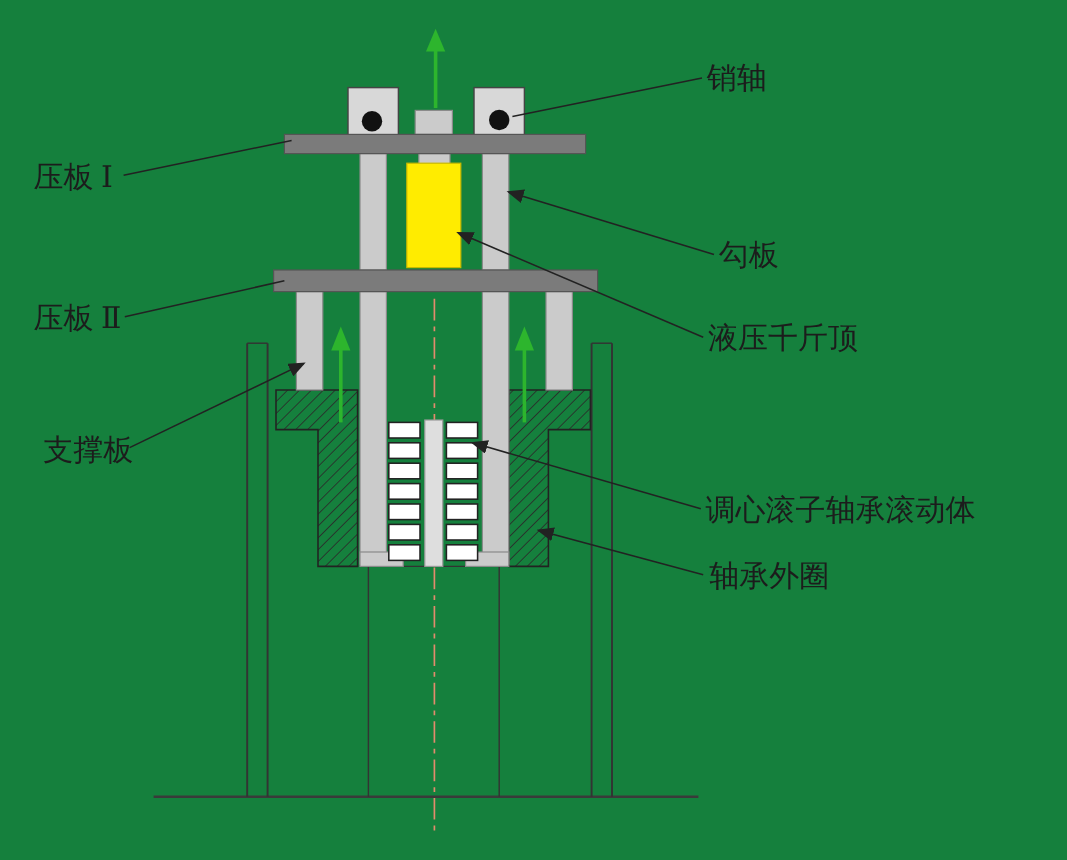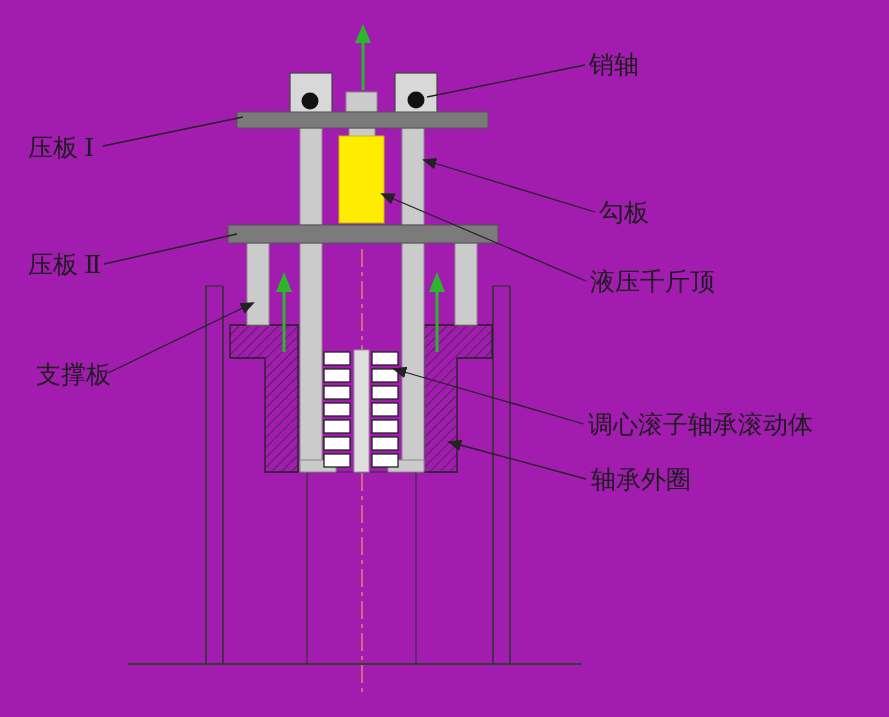--- a/index.html
+++ b/index.html
@@ -1,19 +1,19 @@
 <!DOCTYPE html>
 <html><head>
 <meta charset="utf-8">
 <style>
   html,body{margin:0;padding:0;background:#ffffff;}
   .canvas{
     position:relative;
     width:889px;height:717px;
-    background:#a21caf;
+    background:#15803d;
     overflow:hidden;
     font-family:"Liberation Serif","DejaVu Serif",serif;
   }
   svg{position:absolute;left:0;top:0;}
   .label-text{
     font-family:"Liberation Serif","DejaVu Serif",serif;
     font-size:25px;
     fill:#1c1c1c;
   }
   .leader{stroke:#222222;stroke-width:1.3;fill:none;}

